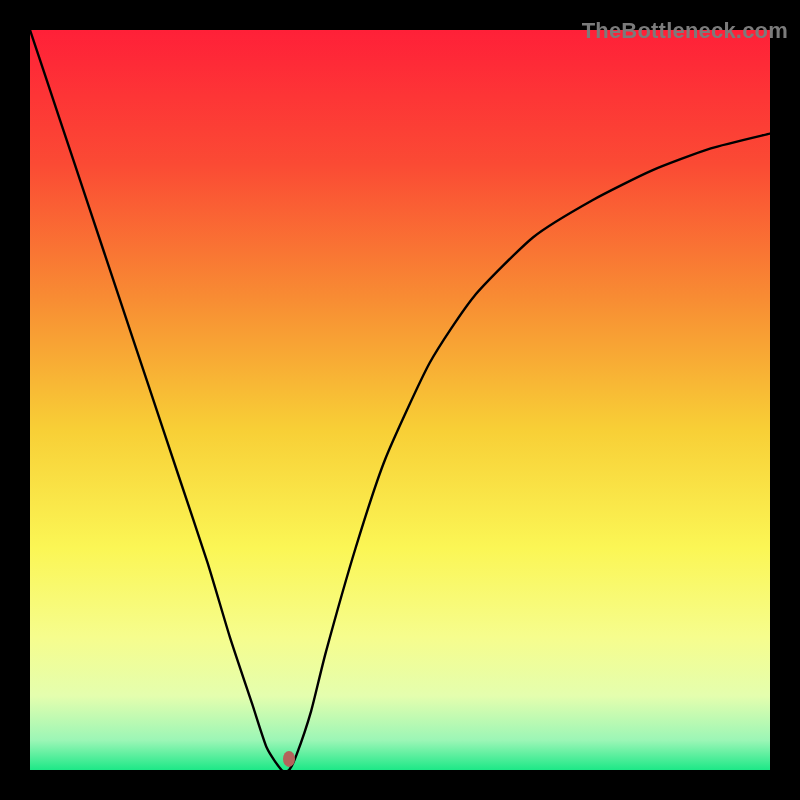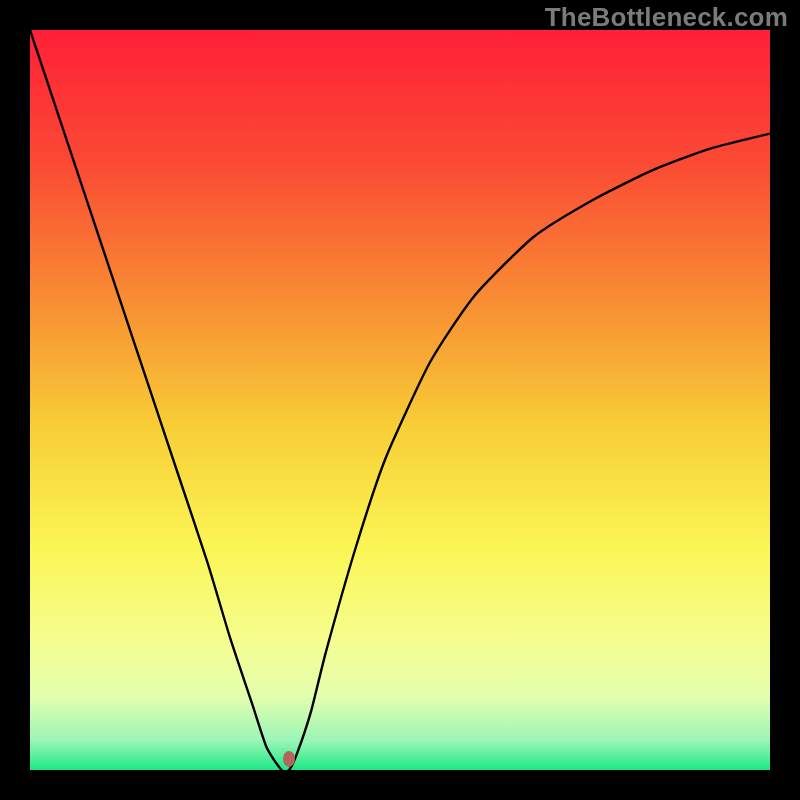--- a/index.html
+++ b/index.html
@@ -11,24 +11,24 @@
     font-family: Arial, Helvetica, sans-serif;
   }
   .frame {
     position: relative;
     width: 800px;
     height: 800px;
     background: #000;
   }
   .watermark {
     position: absolute;
-    top: 2px;
+    top: 18px;
     right: 12px;
     color: #7b7b7b;
-    font-size: 26px;
+    font-size: 22px;
     font-weight: 600;
     letter-spacing: 0.2px;
     z-index: 5;
   }
   .plot-outer {
     position: absolute;
     left: 30px;
     top: 30px;
     width: 740px;
     height: 740px;

